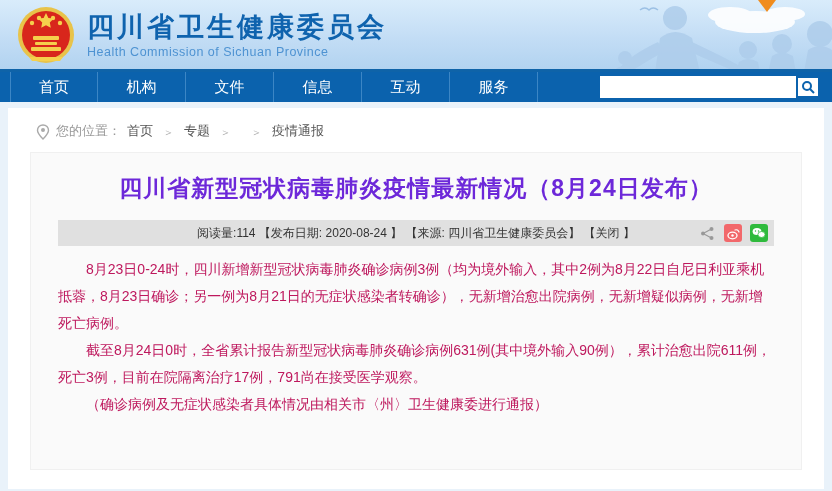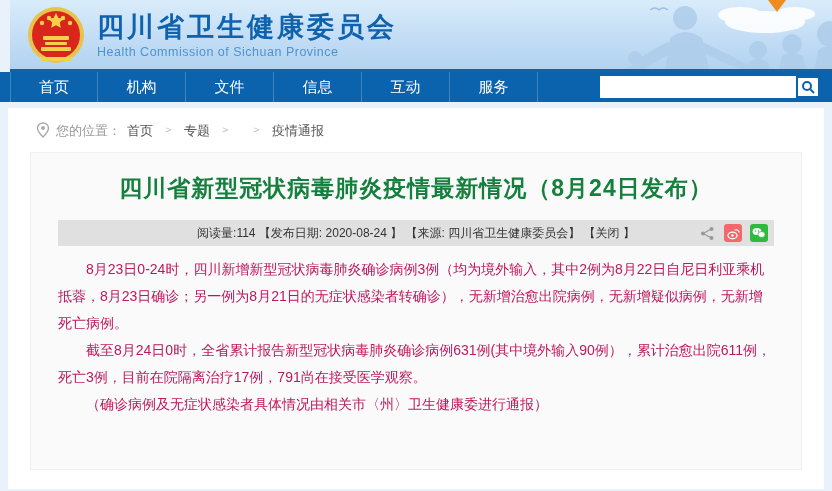--- a/index.html
+++ b/index.html
@@ -1,21 +1,21 @@
 <!DOCTYPE html>
 <html><head>
 <meta charset="utf-8">
 <style>
   * { margin:0; padding:0; box-sizing:border-box; }
   html,body { width:832px; height:491px; overflow:hidden;
     font-family:"Liberation Sans","DejaVu Sans",sans-serif; background:#e9f2fa; }
 
   
   .header { position:relative; height:72px; border-bottom:3px solid #0f63a8;
-    background:linear-gradient(180deg,#d9ecfb 0%,#c3ddf5 55%,#b2d3f0 100%); overflow:hidden;margin-left:10px; }
+    background:linear-gradient(180deg,#d9ecfb 0%,#c3ddf5 55%,#b2d3f0 100%); overflow:hidden; }
   .sky-svg { position:absolute; inset:0; }
   .brand { position:absolute; left:17px; top:5px; display:flex; align-items:center; }
   .emblem { width:58px; height:60px; }
   .brand-text { margin-left:12px; }
   .brand-cn { font-size:27px; font-weight:bold; color:#0f63ae; letter-spacing:3px; line-height:30px; }
   .brand-en { font-size:12.5px; font-weight:normal; color:#4e93d2; letter-spacing:0.5px; margin-top:3px; }
 
   
   .nav { position:relative; height:30px; background:#0b62ad; display:flex; align-items:stretch; }
   .nav-items { display:flex; margin-left:10px; }
@@ -23,30 +23,30 @@
     color:#fff; font-size:15px; cursor:pointer; border-right:1px solid #3c86c5; }
   .nav-item:first-child { border-left:1px solid #3c86c5; }
   .search-box { position:absolute; right:12px; top:4px; width:220px; height:22px; background:#fff;
     display:flex; align-items:center; }
   .search-input { flex:1; height:100%; border:0; outline:none; font-size:12px; padding:0 6px; }
   .search-btn { width:24px; height:22px; background:#fff; border:2px solid #0b62ad;
     display:flex; align-items:center; justify-content:center; cursor:pointer; padding:0; }
 
   
   .wrapper { margin:6px 8px 0; background:#fff; min-height:381px; }
-  .breadcrumb { display:flex; align-items:flex-start; padding:14px 14px 12px 28px;
+  .breadcrumb { display:flex; align-items:flex-end; padding:14px 14px 12px 28px;
     font-size:13px; color:#999; }
   .breadcrumb .pin { margin-right:6px; }
   .crumb-label { color:#999; margin-right:6px; }
   .crumb-link { color:#555; cursor:pointer; }
   .crumb-sep { color:#aaa; margin:0 10px; font-size:11px; }
 
   .article { margin:0 22px; background:#fafafa; border:1px solid #f0f0f0;
     padding:14px 27px 30px; min-height:318px; }
-  .article-title { text-align:center; font-size:23px; font-weight:bold; color:#15803d;
+  .article-title { text-align:center; font-size:23px; font-weight:bold; color:#6d28d9;
     margin:6px 0 16px; letter-spacing:1px; }
   .meta-bar { position:relative; background:#e0e0e0; height:26px; line-height:26px;
     text-align:center; font-size:12px; color:#333; margin-bottom:10px; }
   .meta-close { cursor:pointer; }
   .meta-icons { position:absolute; right:6px; top:4px; display:flex; gap:8px; align-items:center; }
   .icon-btn { width:18px; height:18px; border-radius:3px; display:flex; align-items:center;
     justify-content:center; cursor:pointer; }
   .weibo { background:#f2686b; }
   .wechat { background:#2fba3d; }
   .share { background:transparent; }

